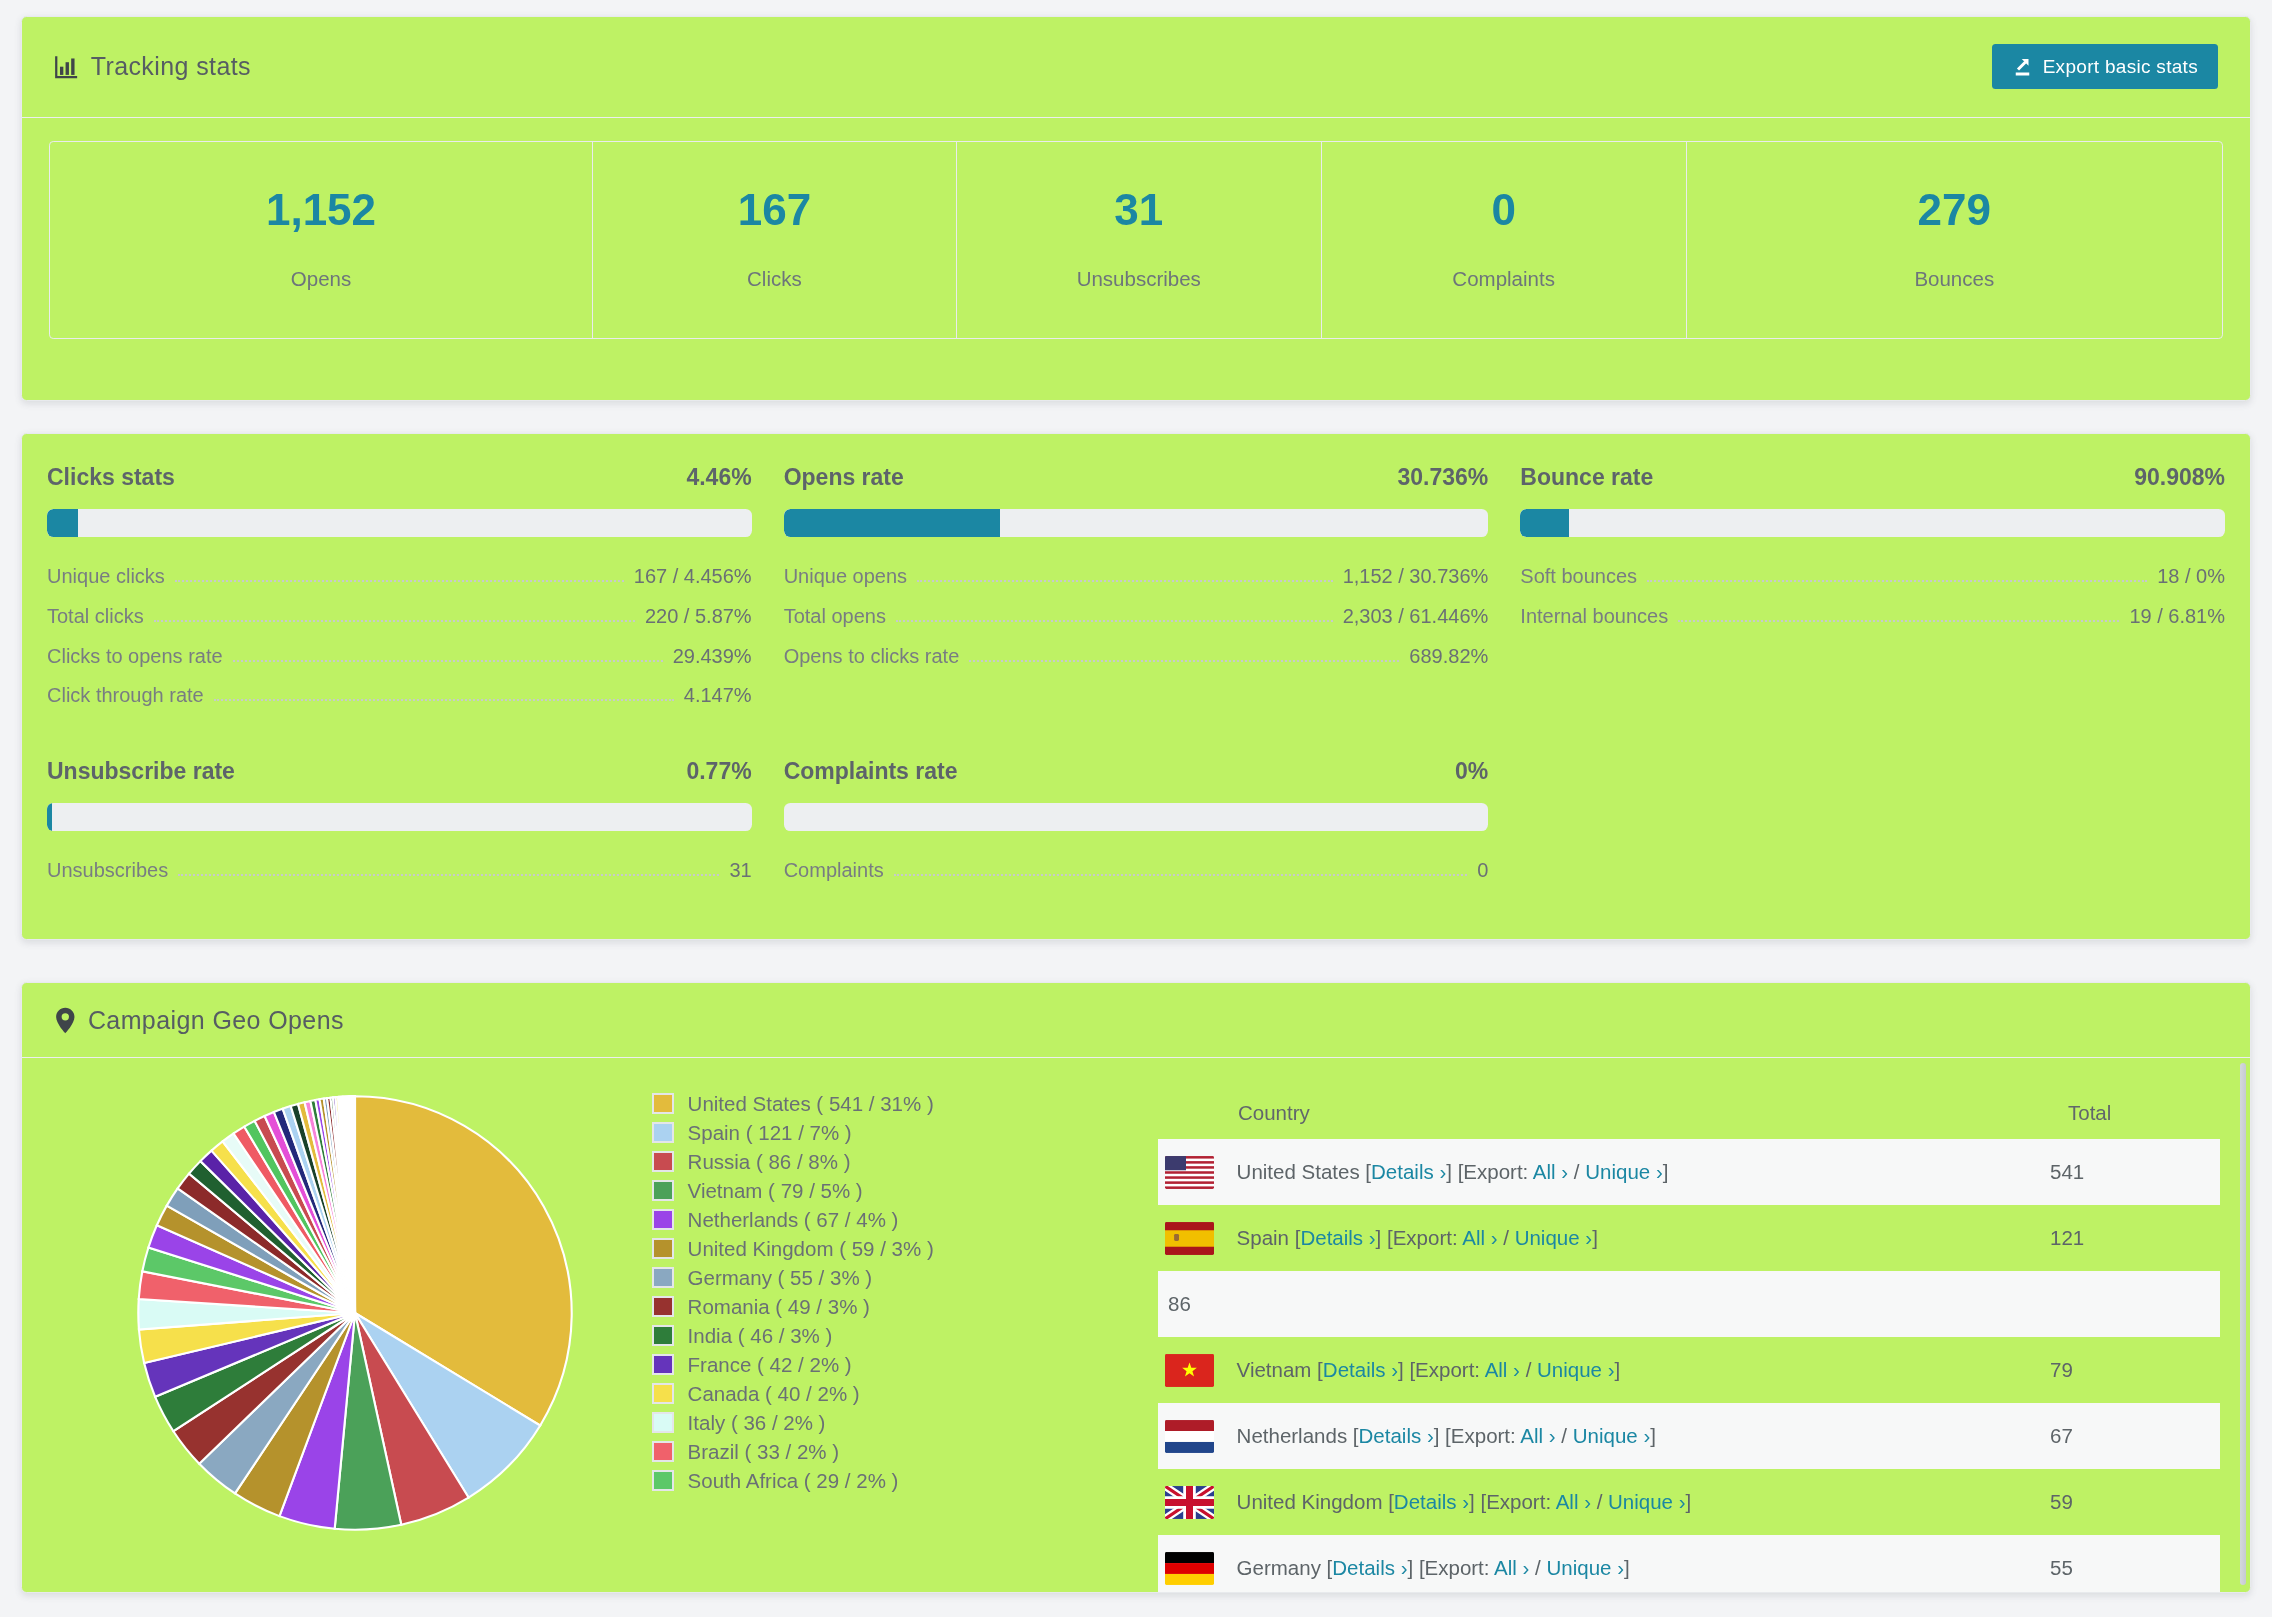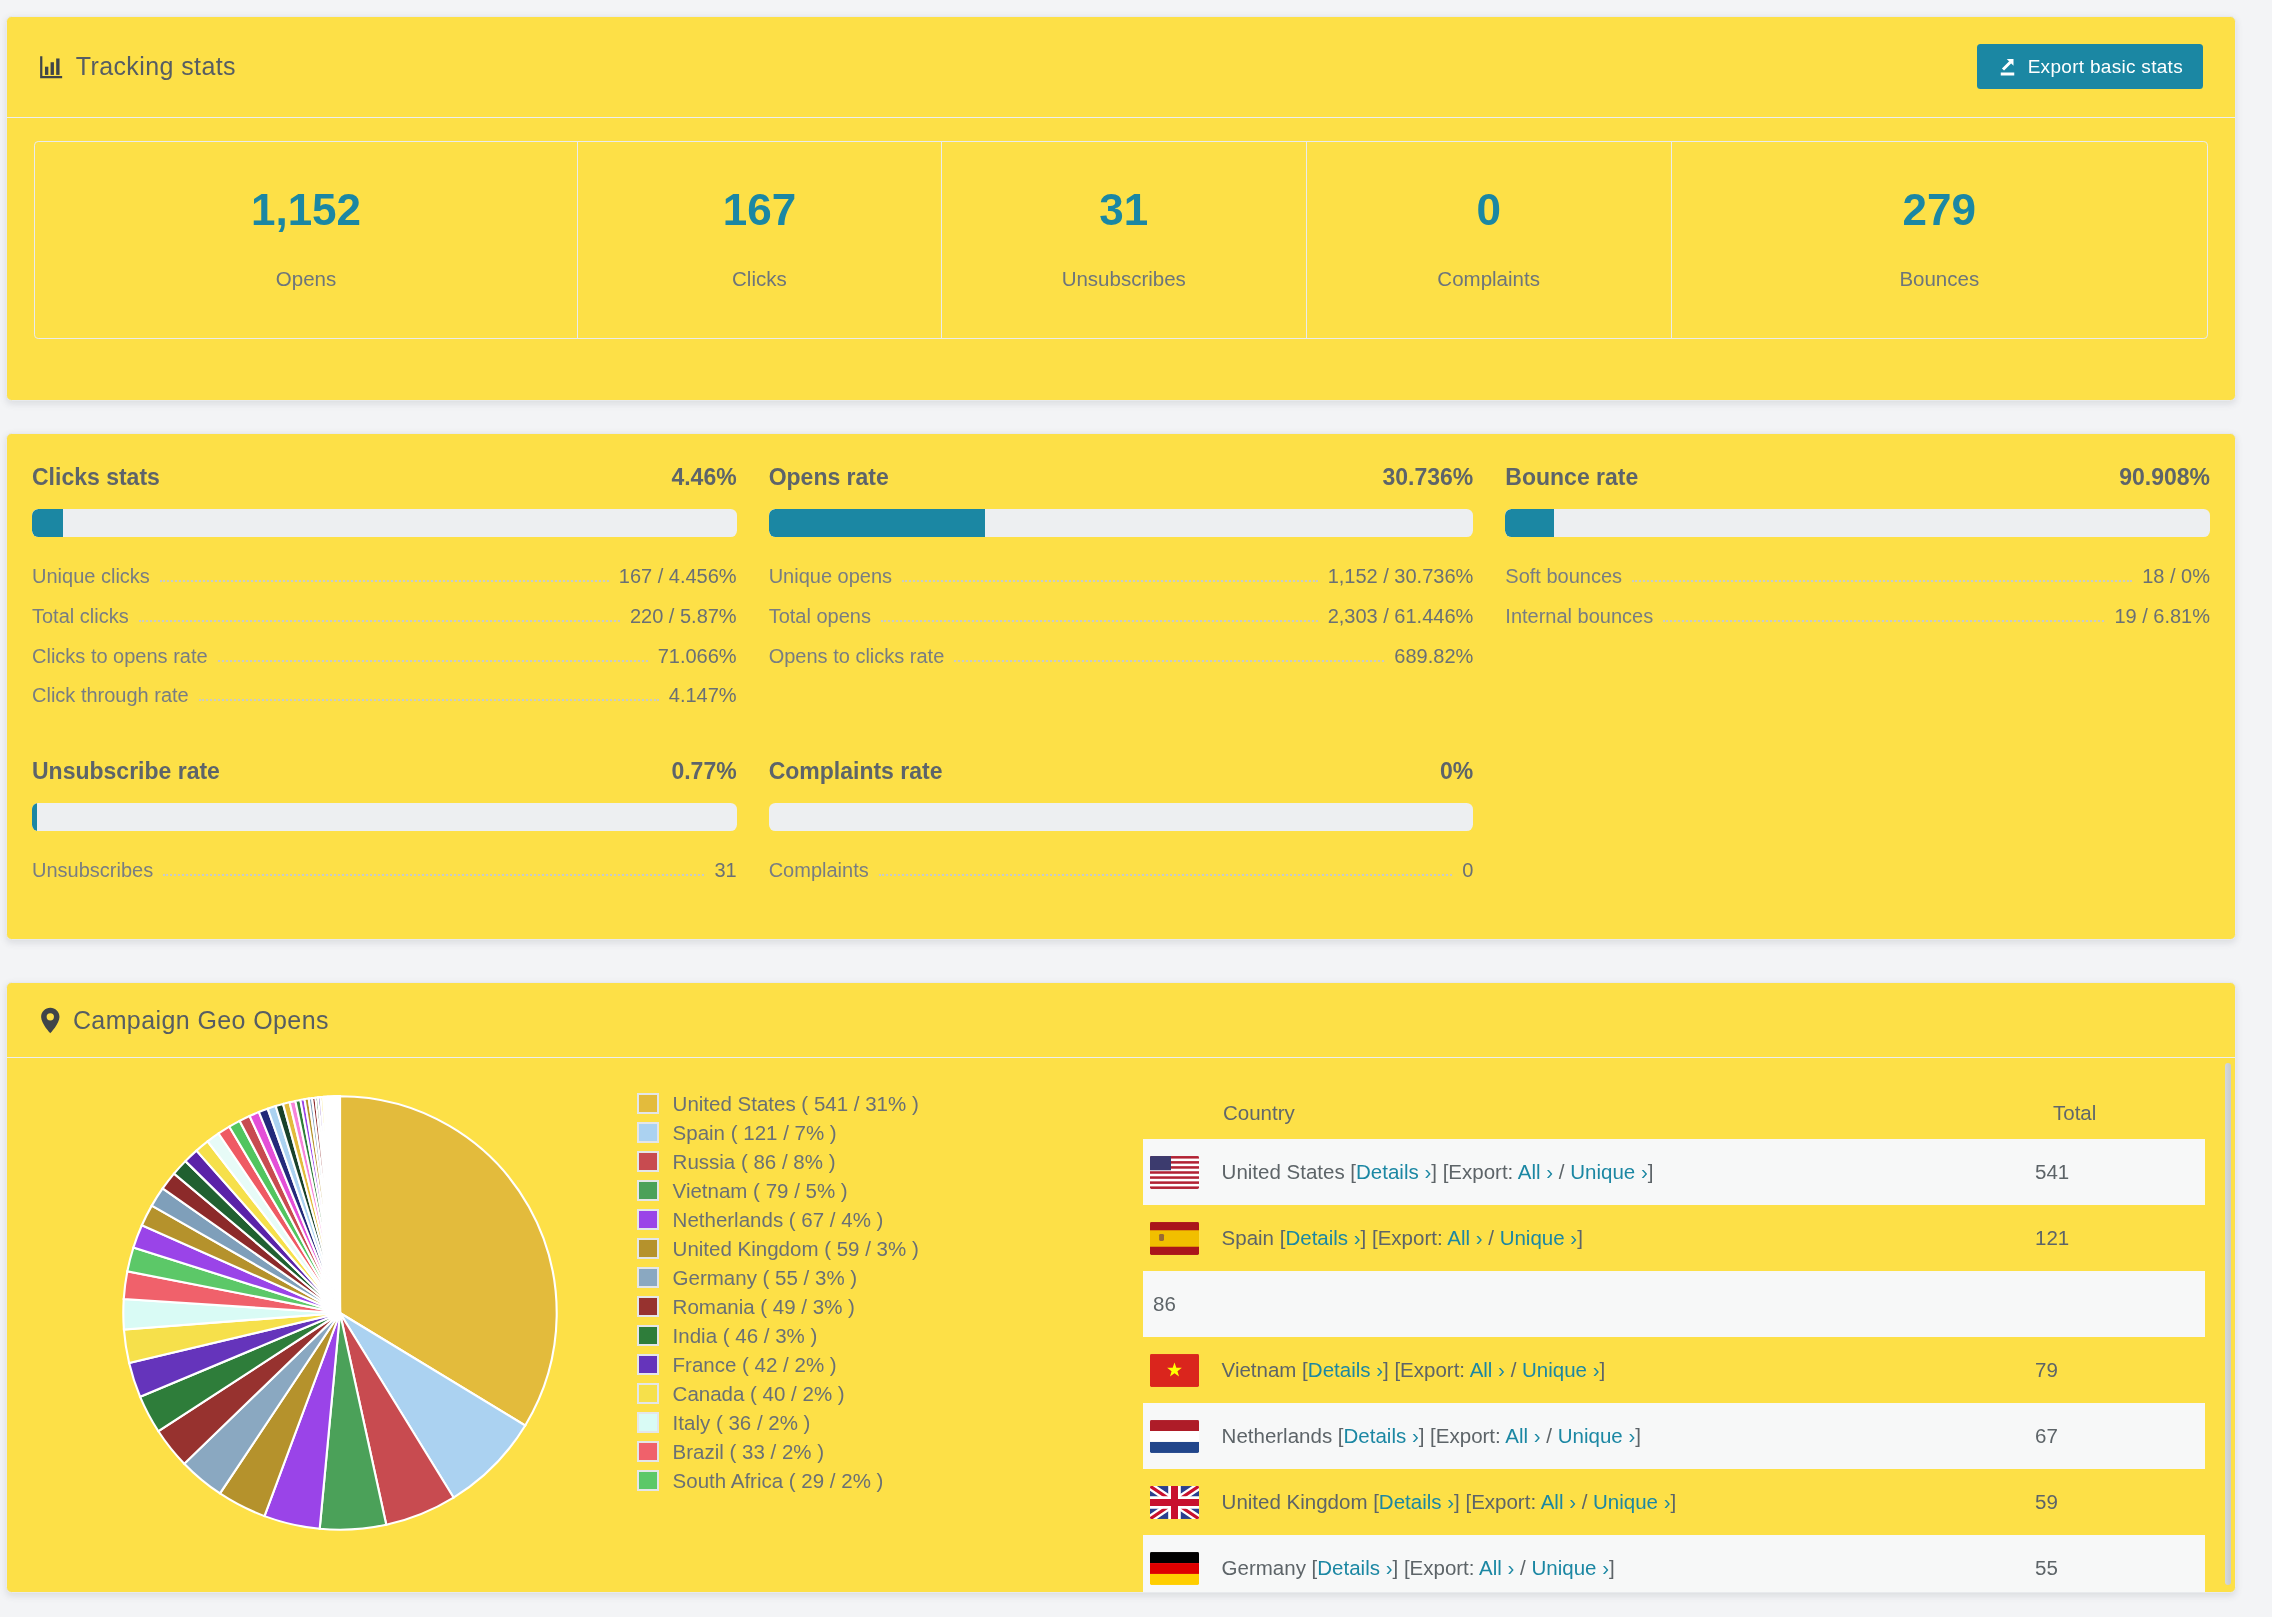--- a/index.html
+++ b/index.html
@@ -1,18 +1,18 @@
 <!DOCTYPE html>
 <html style="font-size:11.3px"><head>
 <meta charset="utf-8">
 <style>
   html,body{margin:0;padding:0;}
   .page{position:relative;width:2273px;height:1618px;background:#f3f4f6;overflow:hidden;
         font-family:"Liberation Sans",sans-serif;color:#5d6468;}
-  .card{position:absolute;left:6px;width:2230px;background:#fde047;border:0.7px solid #e8eaed;
+  .card{position:absolute;left:21px;width:2230px;background:#bef264;border:0.7px solid #e8eaed;
         border-radius:5.6px;box-shadow:0 2.8px 7px rgba(70,80,95,.14);box-sizing:border-box;overflow:hidden;}
   #card-tracking{top:15.5px;height:385px;}
   #card-rates{top:433px;height:507px;}
   #card-geo{top:982px;height:611px;}
 
   .card-header{display:flex;align-items:center;padding:0 32px;border-bottom:0.7px solid #eceef0;}
   #card-tracking .card-header{height:100px;}
   #card-geo .card-header{height:74px;}
   .card-title{font-size:25px;font-weight:400;color:#565d63;letter-spacing:0.4px;}
   .hdr-icon{display:inline-flex;margin-right:11.3px;}
@@ -126,21 +126,21 @@
             <span class="val">167 / 4.456%</span>
           </div>
           <div class="stat-row">
             <span class="lbl">Total clicks</span>
             <span class="leader"></span>
             <span class="val">220 / 5.87%</span>
           </div>
           <div class="stat-row">
             <span class="lbl">Clicks to opens rate</span>
             <span class="leader"></span>
-            <span class="val">71.066%</span>
+            <span class="val">29.439%</span>
           </div>
           <div class="stat-row">
             <span class="lbl">Click through rate</span>
             <span class="leader"></span>
             <span class="val">4.147%</span>
           </div>
         </div>
         <div class="rate-col">
           <div class="rate-head">
             <span class="rate-title">Opens rate</span>

